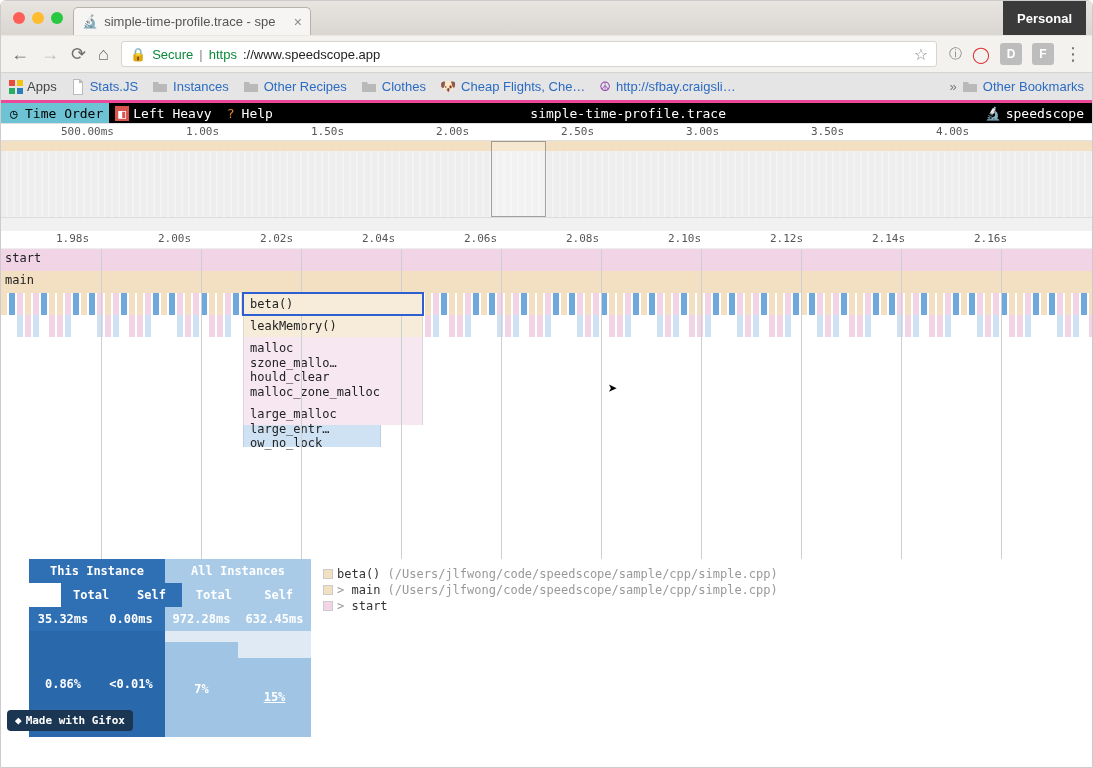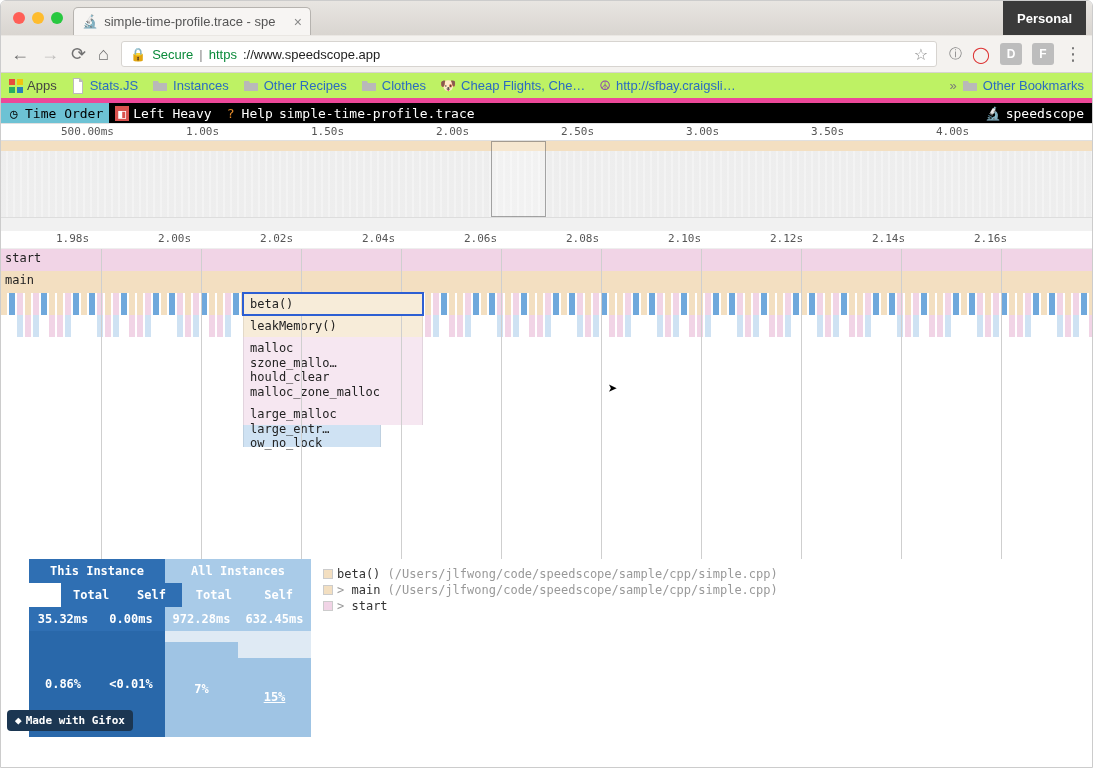--- a/index.html
+++ b/index.html
@@ -24,37 +24,37 @@
   .lock { color: #0a8a3a; }
   .secure { color: #0a8a3a; font-size: 13px; }
   .sep { color: #888; }
   .url-proto { color: #0a8a3a; }
   .url-rest { color: #222; }
   .star { margin-left: auto; color: #888; font-size: 16px; }
   .exticons { display: flex; align-items: center; gap: 10px; }
   .extbox { width: 22px; height: 22px; border-radius: 3px; background: #bdbdbd; color: #fff; display: flex; align-items: center; justify-content: center; font-size: 12px; font-weight: 700; }
   .menuv { color: #6f6f6f; font-size: 18px; }
 
-  .bookbar { height: 30px; background: #bef264; border-bottom: 5px solid #ec4899; display: flex; align-items: center; padding: 0 8px; gap: 14px; color: #2b6bc2; font-size: 13px; }
+  .bookbar { height: 30px; background: #e5e5e5; border-bottom: 3px solid #ec4899; display: flex; align-items: center; padding: 0 8px; gap: 14px; color: #2b6bc2; font-size: 13px; }
   .bookbar .apps { display: flex; align-items: center; gap: 4px; color: #444; }
   .bookbar .bm { display: flex; align-items: center; gap: 5px; white-space: nowrap; }
   .folder-icon svg { width: 16px; height: 16px; display: block; }
   .file-icon svg { width: 14px; height: 16px; display: block; }
   .bookbar .other { margin-left: auto; display: flex; align-items: center; gap: 5px; }
   .chev { color: #7a7a7a; }
 
   
   .app { flex: 1; display: flex; flex-direction: column; background: #fff; font-family: "Menlo","Consolas",monospace; }
   .appbar { height: 20px; background: #000; color: #fff; display: flex; align-items: center; font-size: 13px; }
   .appbar .seg { padding: 0 6px; display: flex; align-items: center; gap: 4px; height: 100%; }
   .seg.timeorder { background: #6dc2d4; color: #000; }
   .seg .sym { display: inline-block; width: 14px; text-align: center; }
   .seg.leftheavy .sym { background: #d9534f; color:#fff; }
   .seg.help .sym { color: #e58b2a; }
-  .appbar .center { flex: 1; text-align: left; }
+  .appbar .center { flex: 1; text-align: center; }
   .appbar .brand { padding: 0 8px; color:#fff; display:flex; align-items:center; gap:4px; }
 
   .ruler { height: 18px; background: #fff; border-top: 1px solid #e0e0e0; border-bottom: 1px solid #e0e0e0; position: relative; font-size: 11px; color: #555; }
   .ruler .tick { position: absolute; top: 1px; }
 
   .minimap { height: 90px; position: relative; background: #ebebeb; overflow:hidden; }
   .minibar { position:absolute; top:0; height:10px; background:#f3dfc1; }
   .ministripe { position: absolute; top: 10px; bottom: 0; width: 100%; background: repeating-linear-gradient(90deg, #eee 0 5px, #f4f4f4 5px 7px); opacity:.9; }
   .selbox { position: absolute; top: 0; bottom: 14px; border: 1px solid rgba(80,80,80,.5); background: rgba(255,255,255,.25); }
   .miniscroll { position:absolute; left:0; right:0; bottom:0; height:14px; background:#f1f1f1; border-top:1px solid #ddd; }

